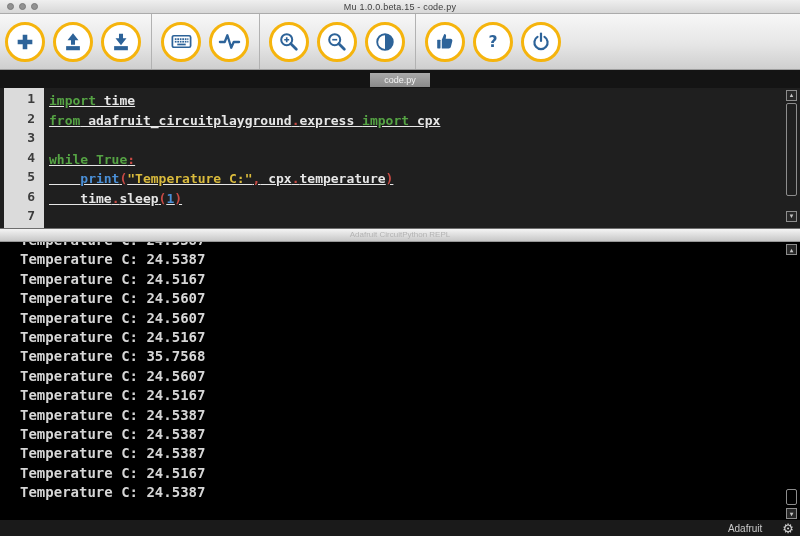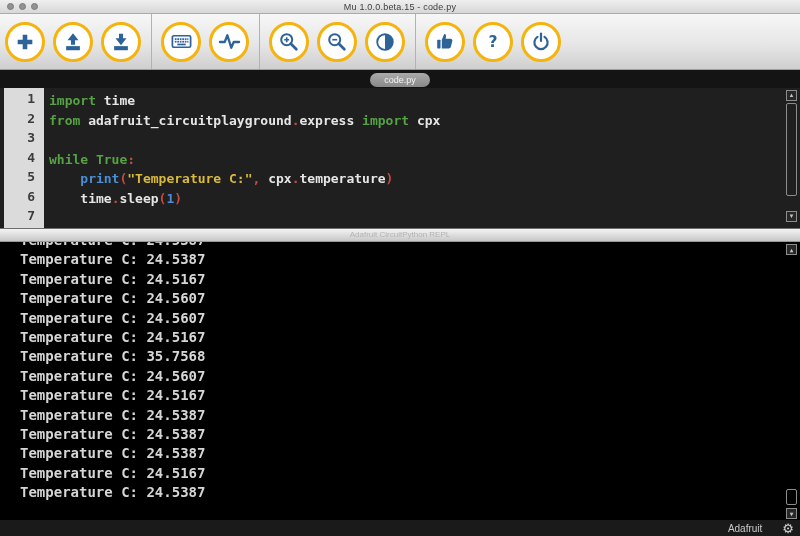--- a/index.html
+++ b/index.html
@@ -19,33 +19,33 @@
   .toolbar { height:56px; flex:0 0 56px; background:linear-gradient(#f7f7f7,#e6e6e6 55%,#cfcfcf);
              border-bottom:1px solid #9e9e9e; display:flex; align-items:center; padding-left:5px; }
   .tb-btn { width:40px; height:40px; border-radius:50%; background:#fff;
             border:3px solid #f5b40d; margin-right:8px; flex:0 0 auto;
             display:flex; align-items:center; justify-content:center; cursor:default; }
   .tb-btn svg { display:block; }
   .tb-sep { width:1px; align-self:stretch; background:#b2b2b2; margin:0 9px 0 2px; flex:0 0 1px; }
 
   
   .tabbar { height:18px; flex:0 0 18px; background:#141414; display:flex; justify-content:center; }
-  .tab { margin-top:3px; height:14px; padding:0 14px; border-radius:7px;
+  .tab { margin-top:3px; height:14px; padding:0 14px; border-radius:0;
          background:linear-gradient(#aaaaaa,#8a8a8a); color:#f3f3f3; font-size:9px;
          display:flex; align-items:center; justify-content:center; }
 
   
   .editor { height:140px; flex:0 0 140px; background:#1f1f1f; display:flex;
             position:relative; overflow:hidden; }
   .gutter { width:40px; flex:0 0 40px; margin-left:4px; background:#dbdbdb; padding-top:3px; }
   .gutter div { height:19.5px; line-height:19.5px; text-align:right; padding-right:9px;
                 font:600 13px "DejaVu Sans Mono", monospace; color:#3c3c3c; }
   .code { flex:1; padding:3px 0 0 5px; font:600 13px "DejaVu Sans Mono", monospace;
           white-space:pre; color:#e6e6e6; }
-  .code .ln { height:19.5px; line-height:19.5px; }
+  .code .ln { height:19.5px; line-height:19.5px;text-decoration:underline; }
 
   
   .sb-box { position:absolute; right:3px; width:11px; height:11px; border:1px solid #8d8d8d;
             background:#272727; color:#c3c3c3; font-size:6px; line-height:9px; text-align:center; }
   .sb-thumb { position:absolute; right:3px; width:11px; border:1px solid #8d8d8d;
               border-radius:2px; background:transparent; }
   .editor .sb-up { top:2px; }
   .editor .sb-thumb { top:15px; height:93px; }
   .editor .sb-down { bottom:6px; }
   .console .sb-up { top:2px; }

